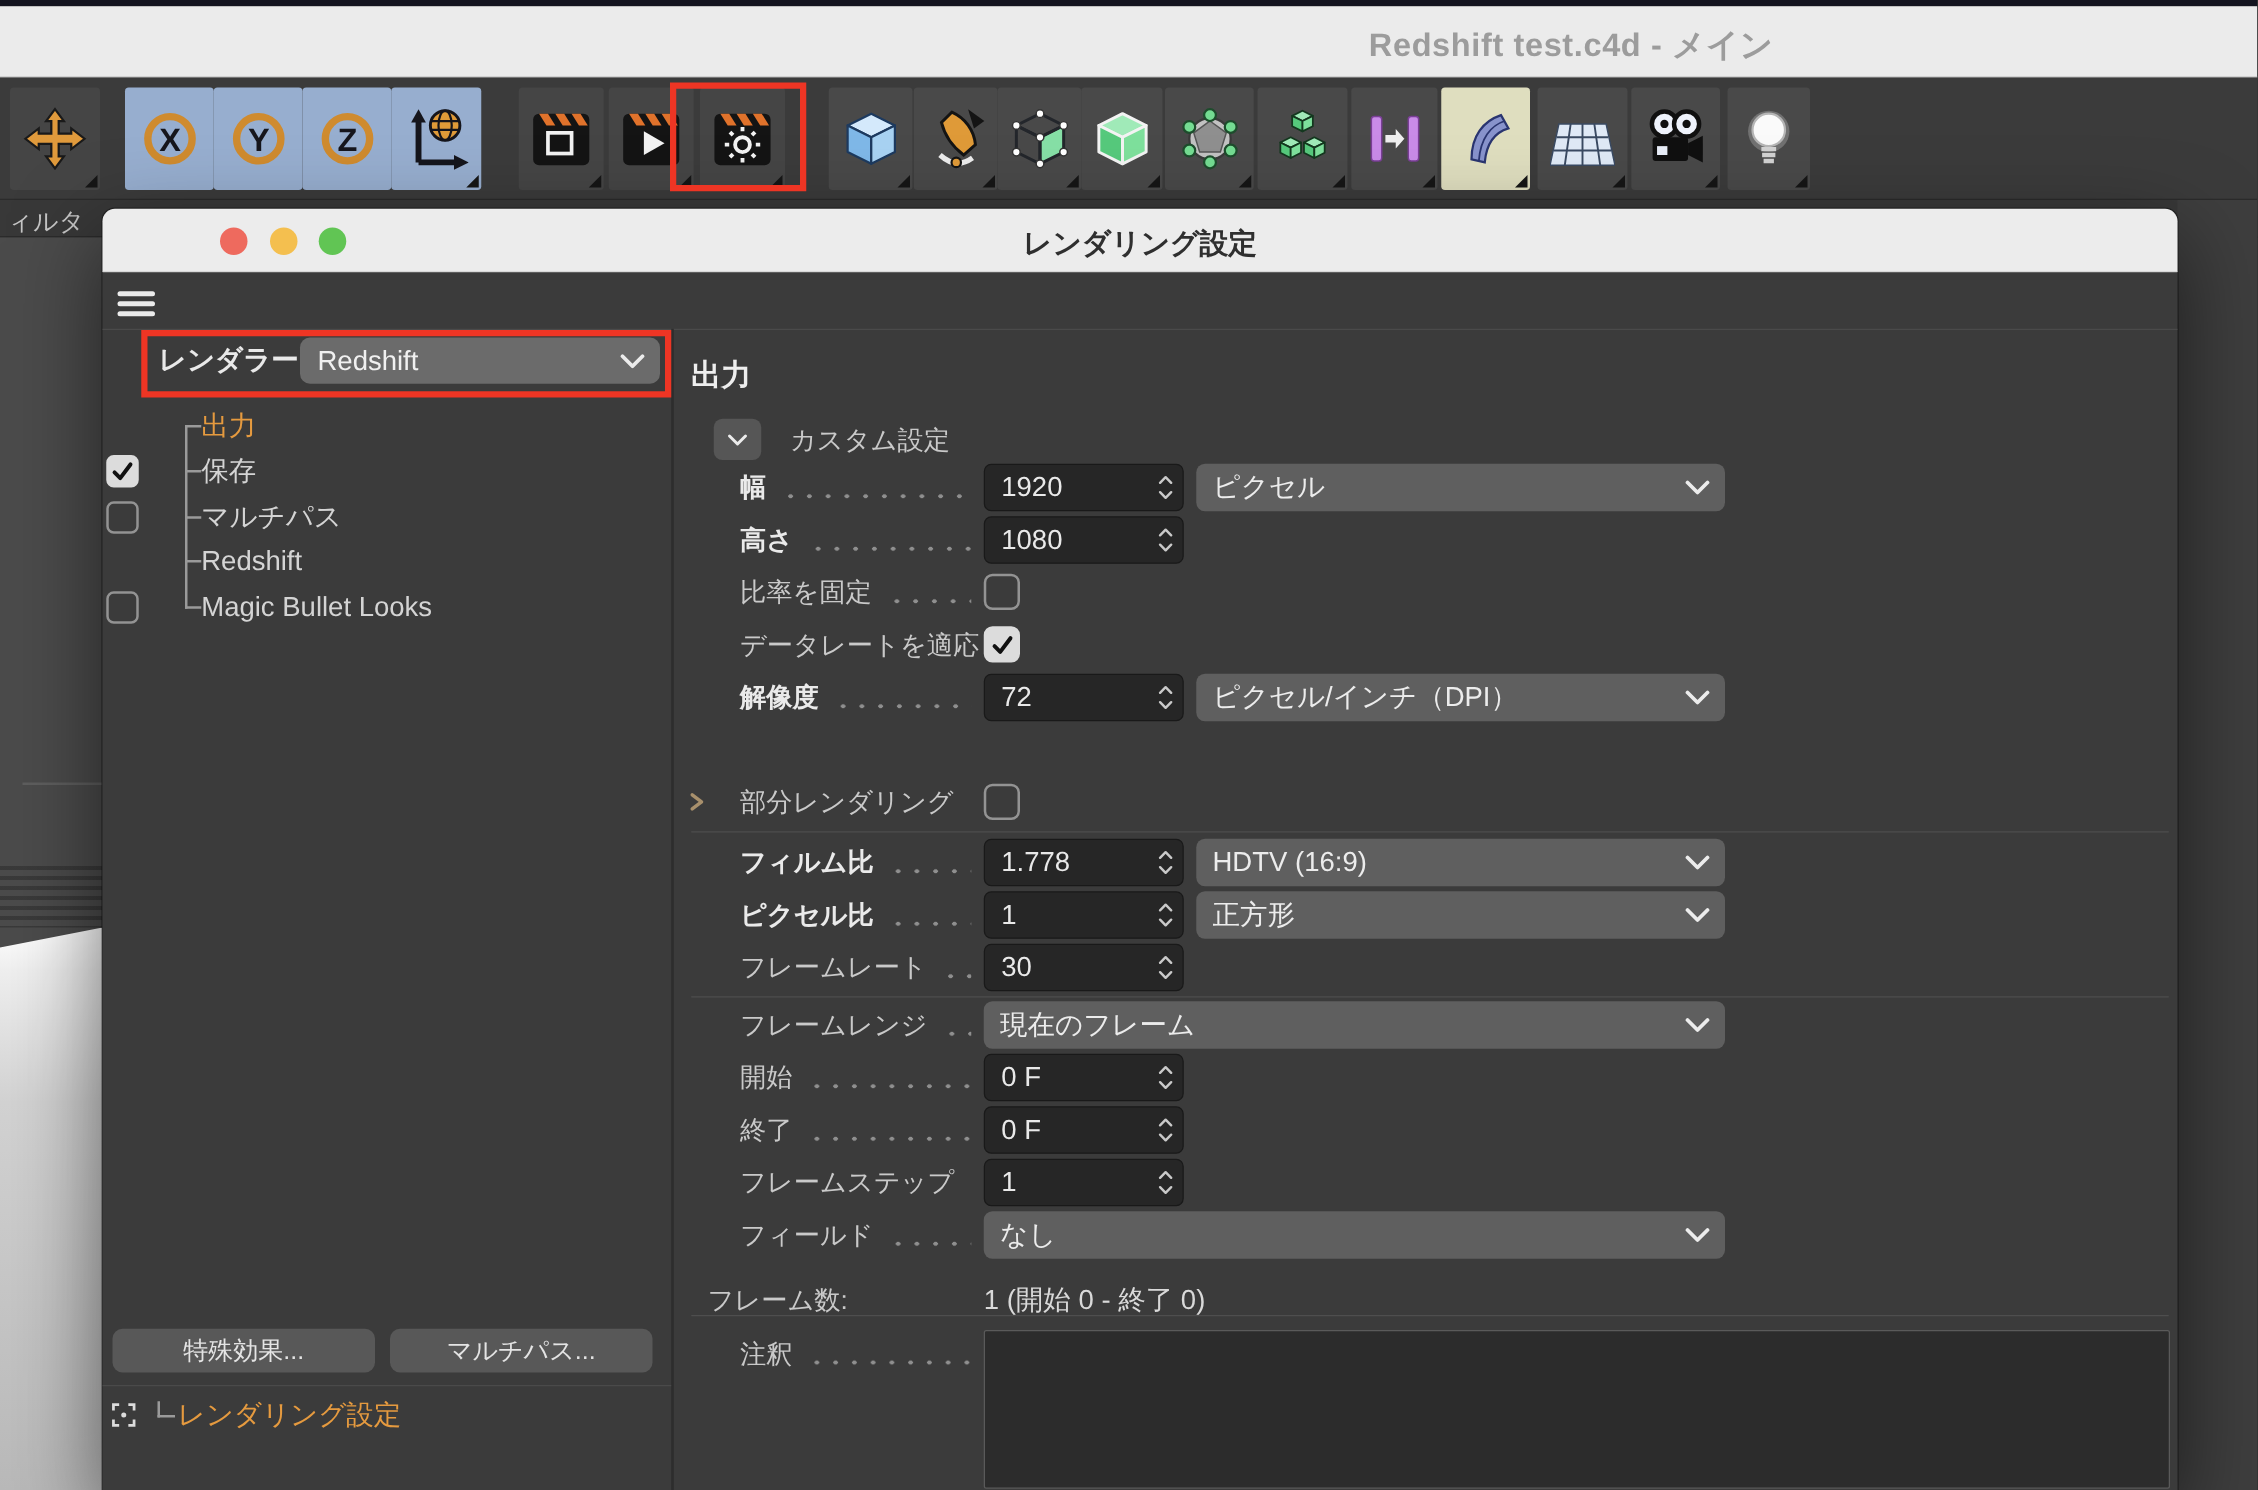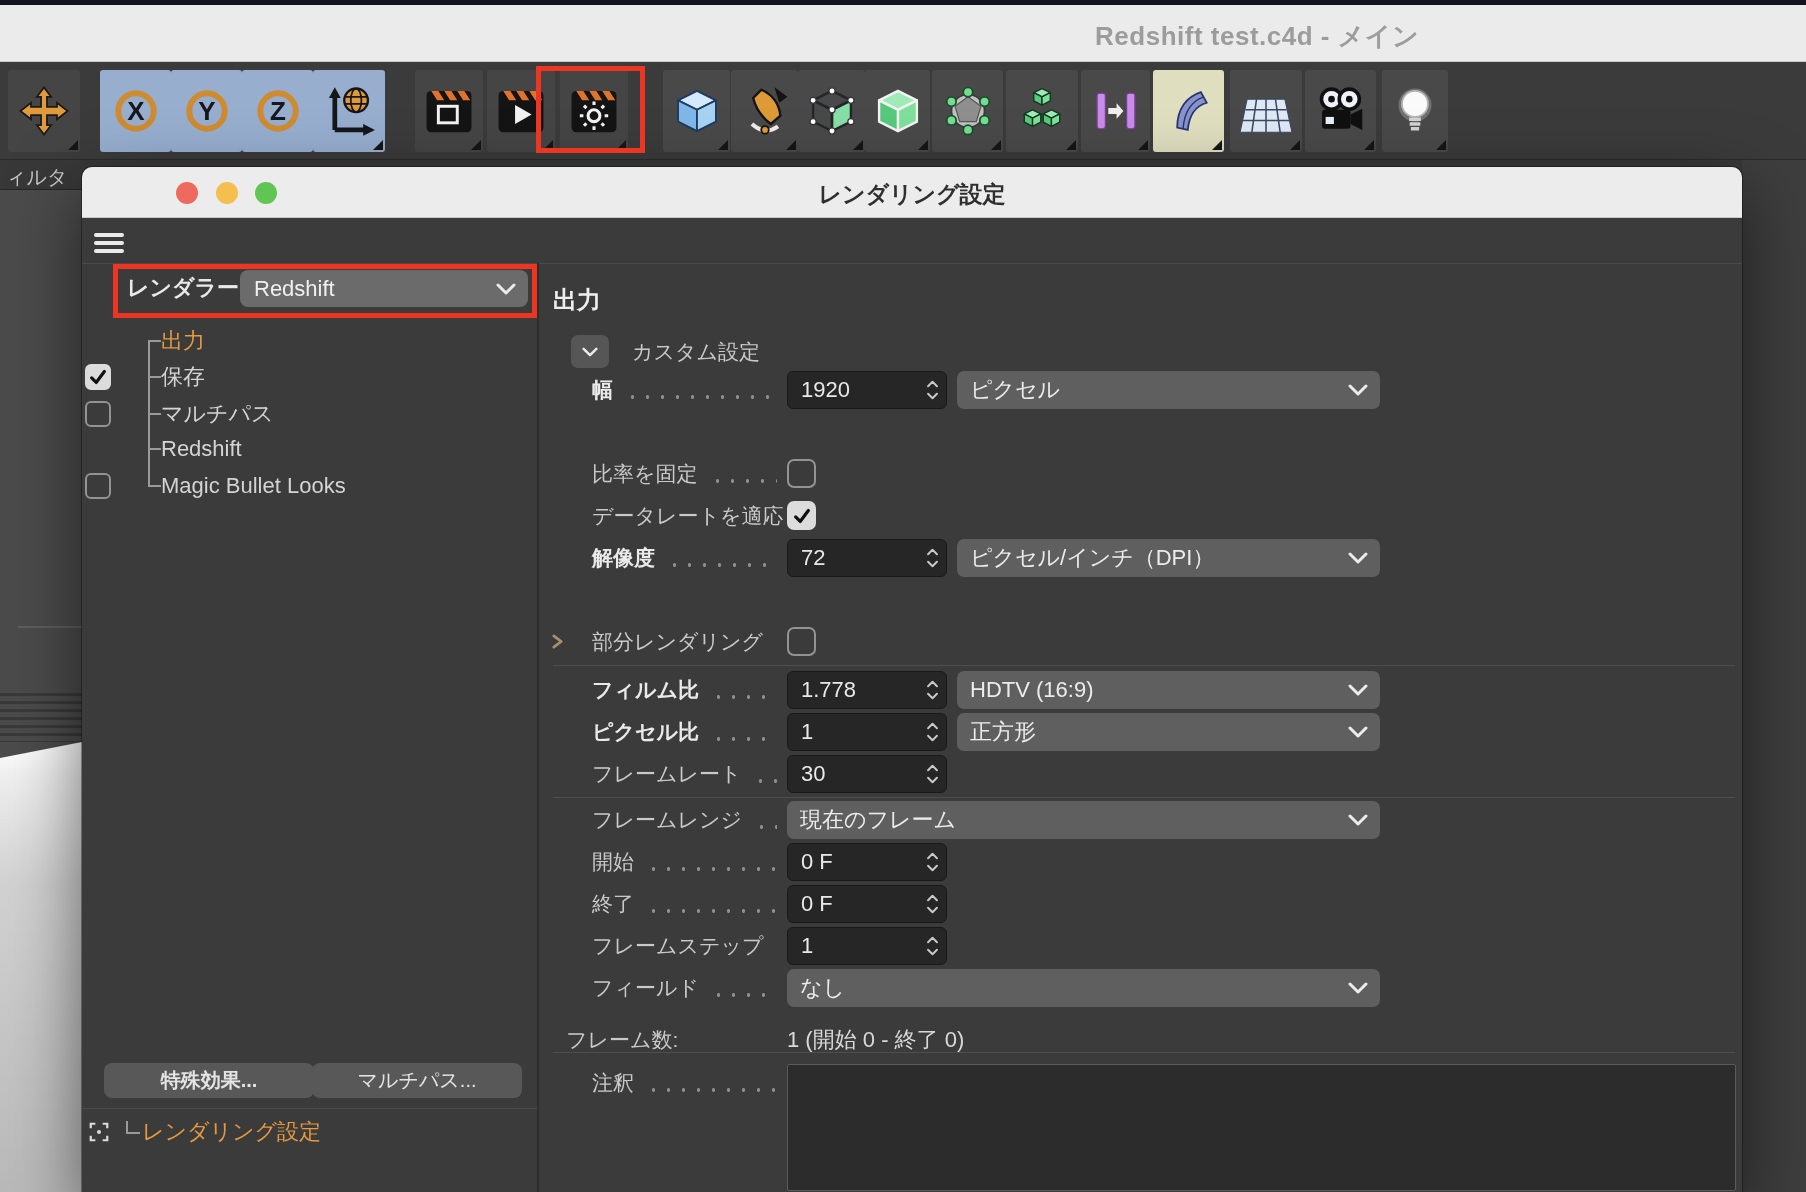--- a/index.html
+++ b/index.html
@@ -361,21 +361,21 @@
     <div class="tree-item" style="top:304px;">Magic Bullet Looks</div>
 
     <div class="side-cb on" style="top:197px;">
       <svg width="20" height="20" viewBox="0 0 22 22">
           <polyline points="4,12 9,17 18,5" stroke="#111" stroke-width="3.5" fill="none" stroke-linecap="round" stroke-linejoin="round"></polyline>
         </svg>
     </div>
     <div class="side-cb" style="top:234px;"></div>
     <div class="side-cb" style="top:306px;"></div>
 
-    <button class="side-btn" style="left:22px;font-weight:bold;">特殊効果...</button>
+    <button class="side-btn" style="left:8px;">特殊効果...</button>
     <button class="side-btn" style="left:230px;">マルチパス...</button>
     <div class="side-divider"></div>
 
     <div class="footer-row">
       <svg width="22" height="22" viewBox="0 0 24 24">
         <g stroke="#dcdcdc" stroke-width="2.4" fill="none">
           <path d="M3 8 V3 H8 M16 3 H21 V8 M21 16 V21 H16 M8 21 H3 V16"></path>
         </g>
         <circle cx="12" cy="12" r="2.2" fill="#dcdcdc"></circle>
       </svg>
@@ -411,20 +411,37 @@
         </span>
       </div>
       <div class="drop u">
         <span>ピクセル</span>
         <svg width="20" height="12" viewBox="0 0 20 12">
             <polyline points="2,2 10,10 18,2" stroke="#ececec" stroke-width="3" fill="none" stroke-linecap="round" stroke-linejoin="round"></polyline>
           </svg>
       </div>
     </div>
 
+    <div class="prow" style="top:244px;">
+      <div class="labelwrap">
+          <span class="plabel b">高さ</span>
+          <span class="dots"></span>
+        </div>
+      <div class="nfield">
+        <input value="1080" style="">
+        <span class="spin">
+          <svg width="13" height="8" viewBox="0 0 14 9">
+              <polyline points="2,7 7,2 12,7" fill="none" stroke="#c9c9c9" stroke-width="2.2" stroke-linecap="round" stroke-linejoin="round"></polyline>
+            </svg>
+          <svg width="13" height="8" viewBox="0 0 14 9">
+              <polyline points="2,2 7,7 12,2" fill="none" stroke="#c9c9c9" stroke-width="2.2" stroke-linecap="round" stroke-linejoin="round"></polyline>
+            </svg>
+        </span>
+      </div>
+    </div>
 
     <div class="prow" style="top:286px;">
       <div class="labelwrap">
           <span class="plabel">比率を固定</span>
           <span class="dots"></span>
         </div>
       <div class="cbx"></div>
     </div>
 
     <div class="prow" style="top:328px;">

